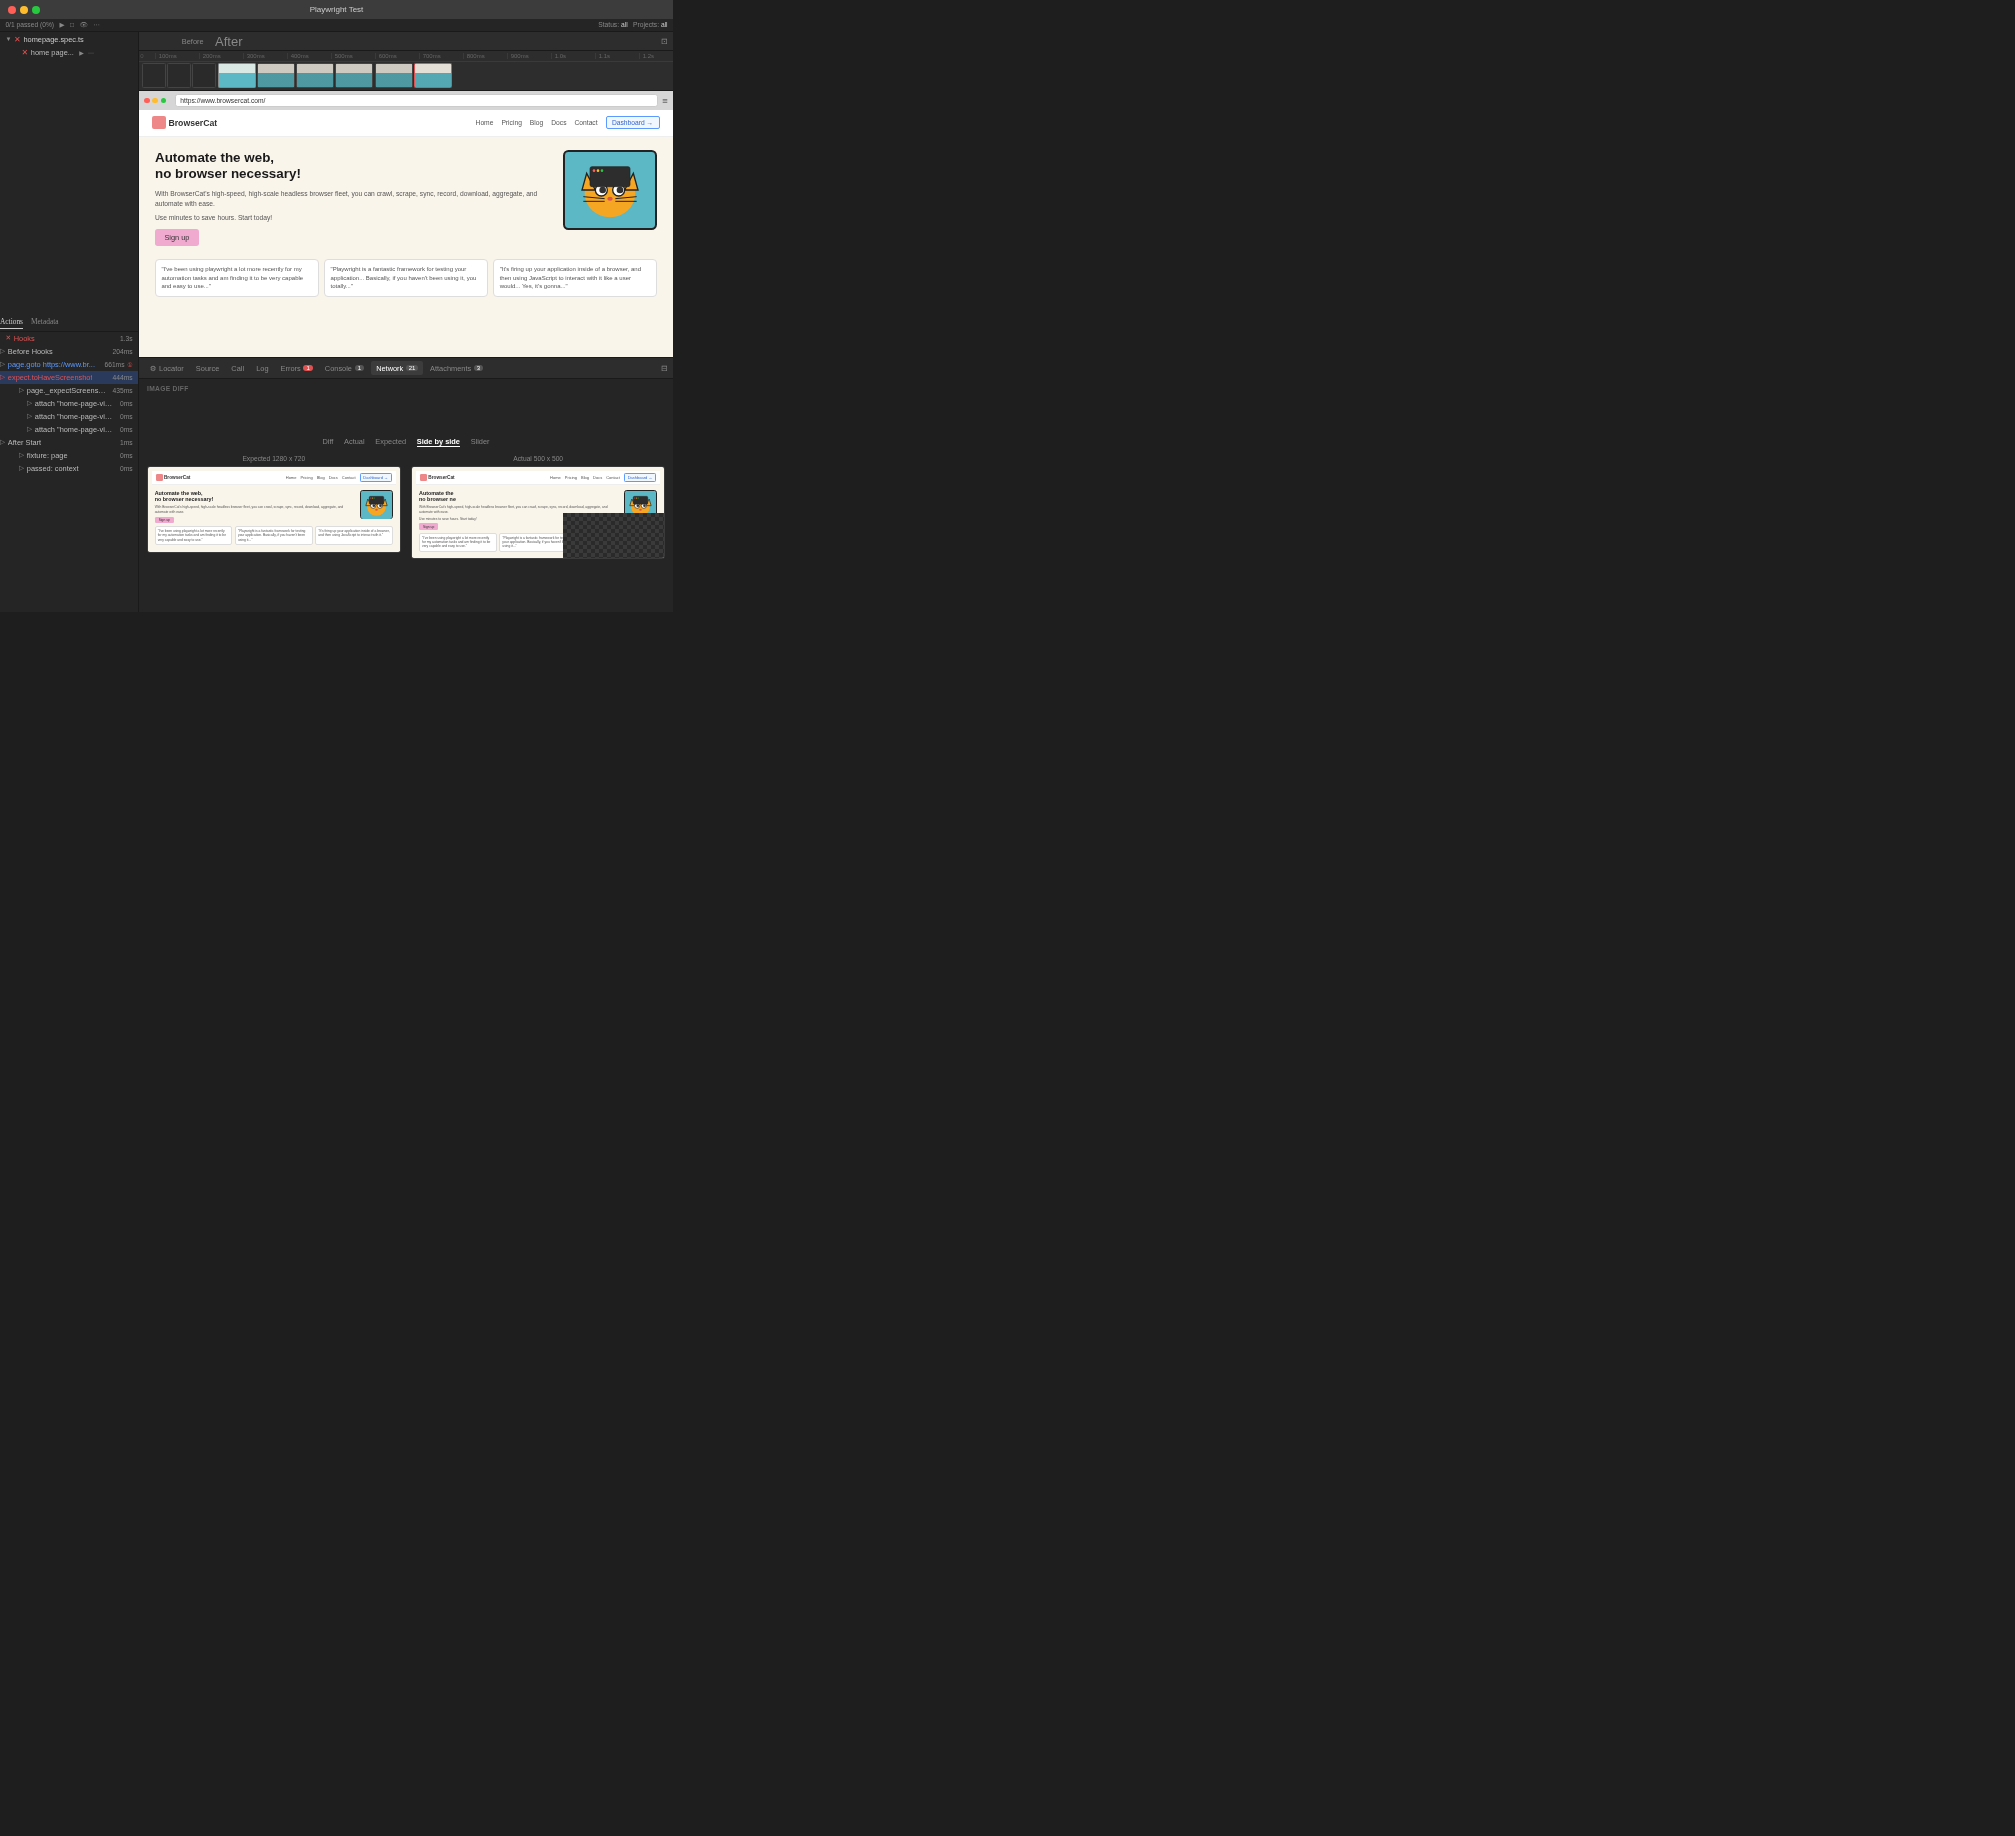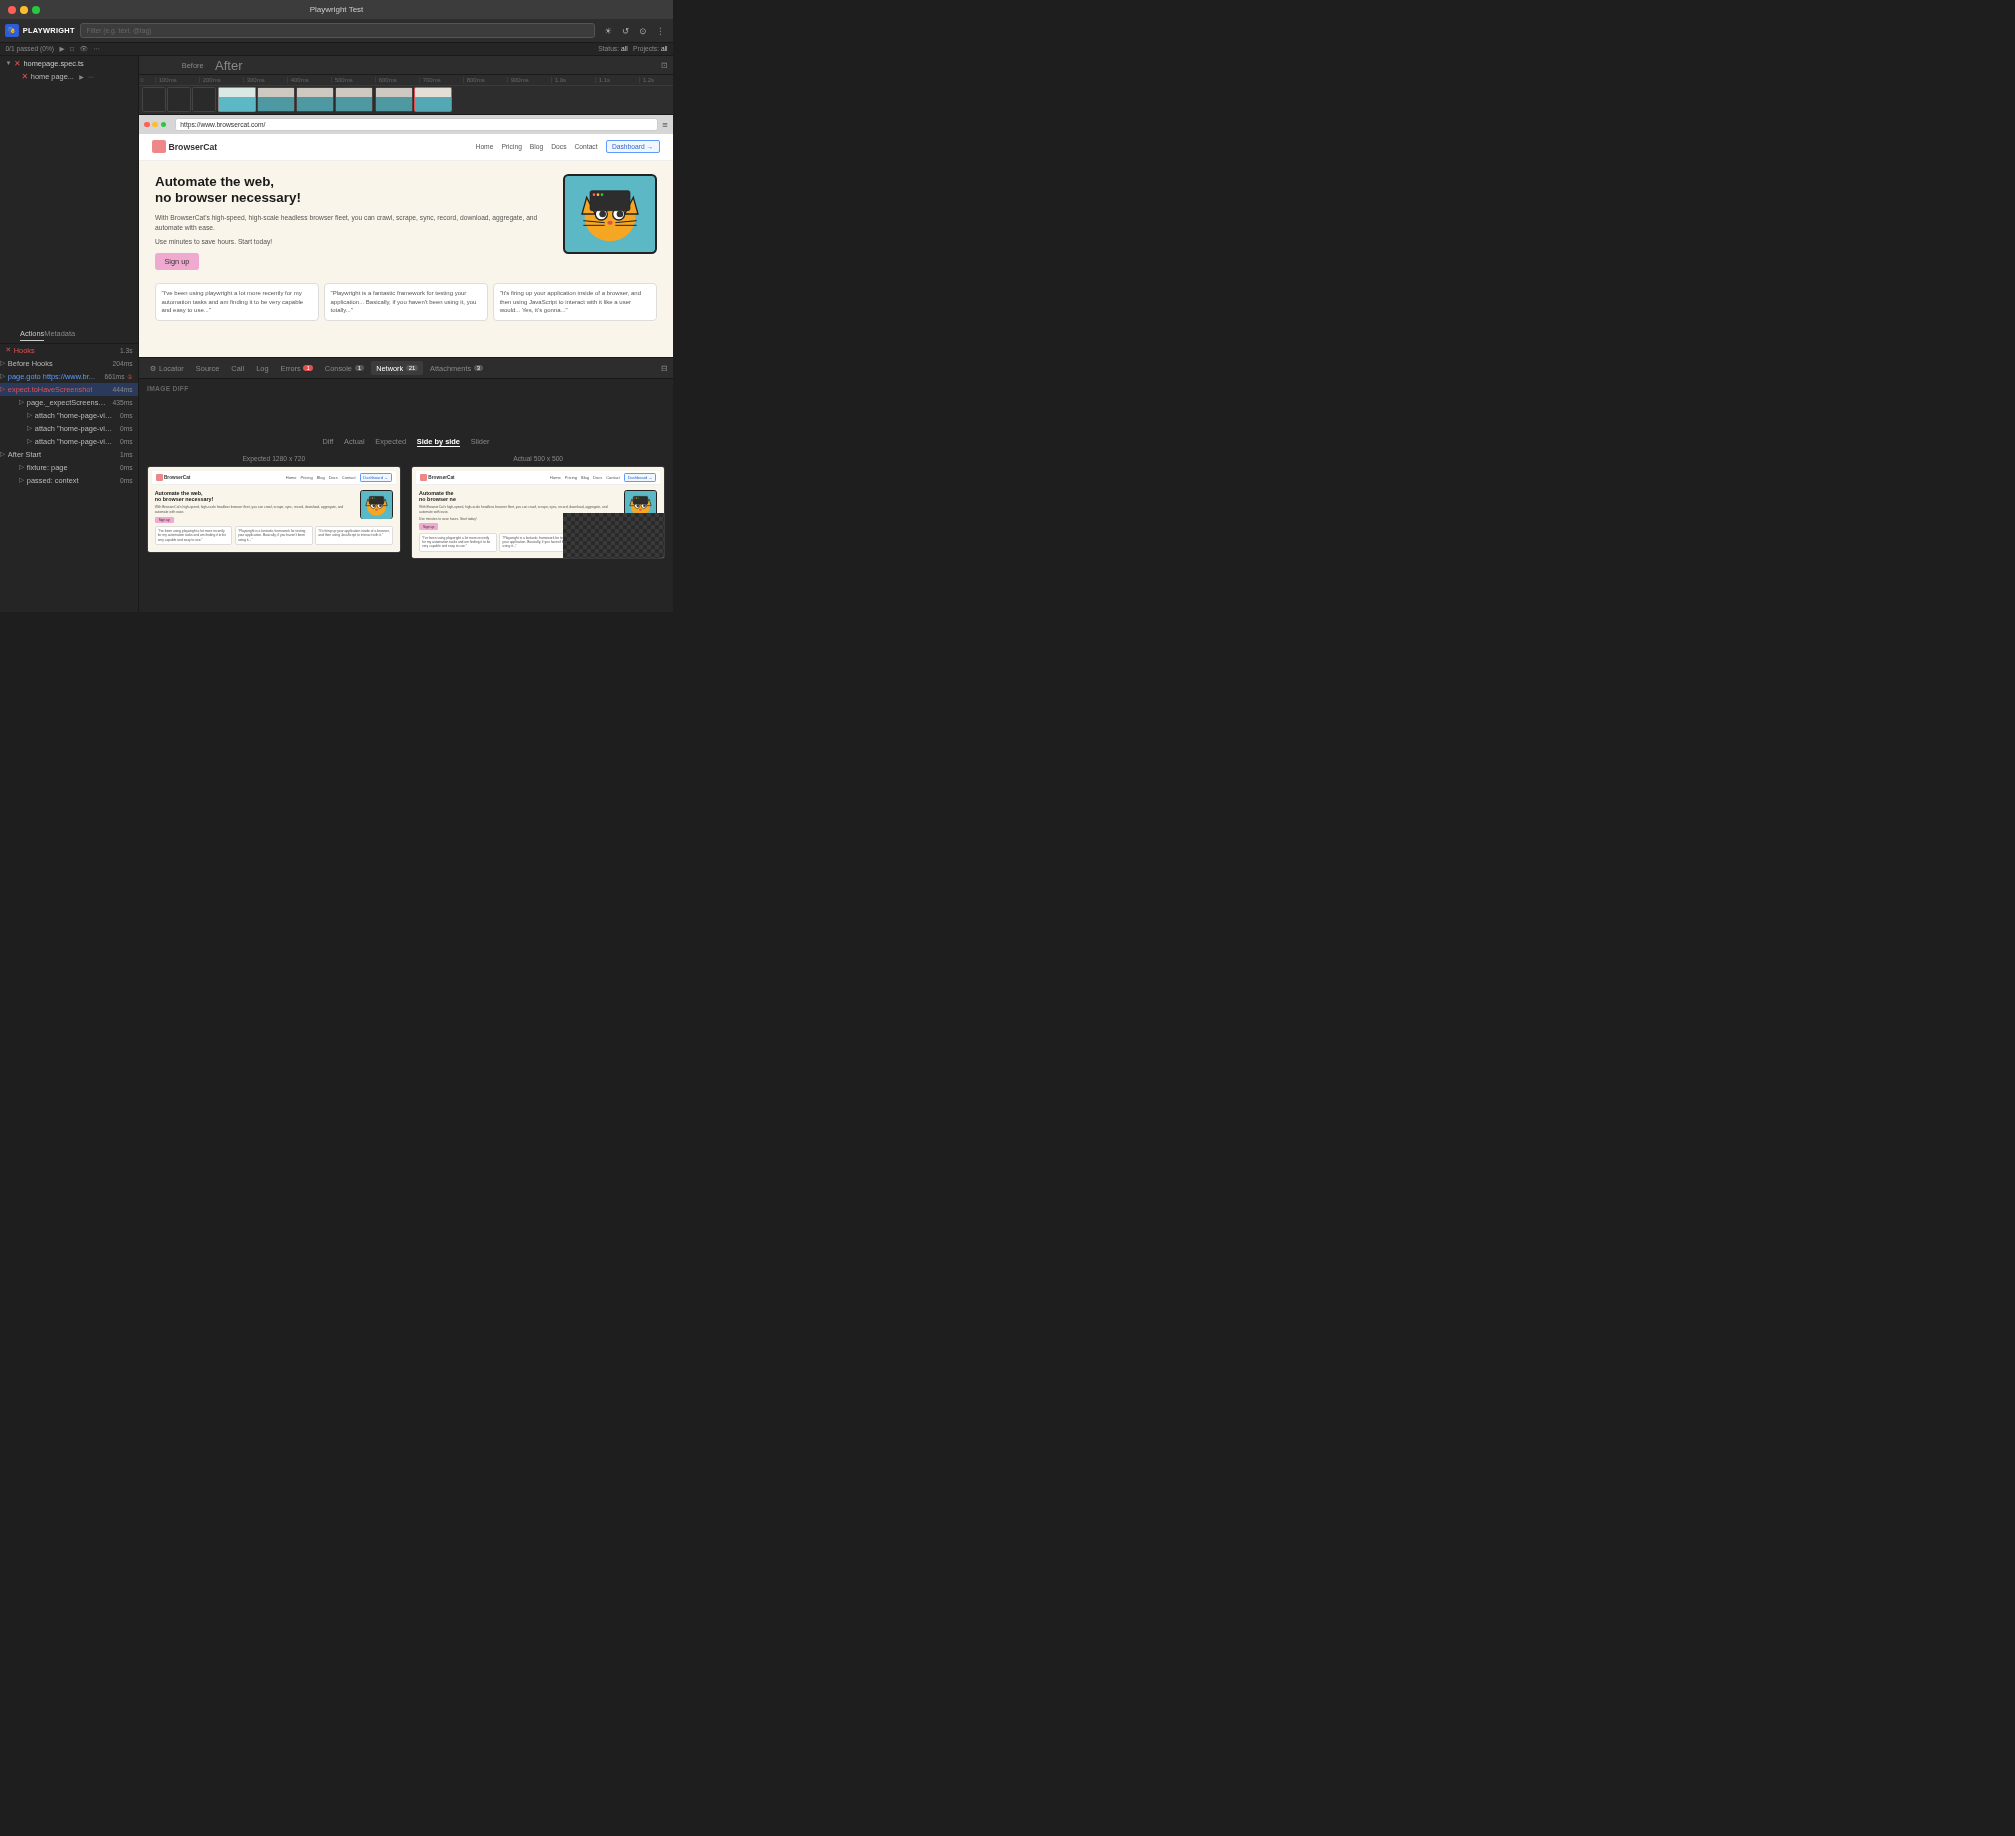--- a/index.html
+++ b/index.html
@@ -609,24 +609,26 @@
     .step-group-icon { color: #888; font-size: 6.7px; }
 
     .left-panel-content {
       display: flex;
       flex-direction: column;
       height: 100%;
     }
 
     .action-tab-row {
       display: flex;
-      padding: 0 20px;
+      padding: 0 0;
+      gap: 8px;
       border-bottom: 0.7px solid #1a1a1a;
       height: 19px;
       align-items: center;
+      font-family: Liberation Serif, serif;
     }
     .action-tab {
       font-size: 7.4px;
       color: #888;
       cursor: pointer;
       padding: 2.7px 0;
     }
     .action-tab.active { color: #ccc; border-bottom: 0.7px solid #ccc; }
   </style>
 </head>
@@ -636,35 +638,20 @@
   <div class="traffic-lights">
     <div class="traffic-light tl-red"></div>
     <div class="traffic-light tl-yellow"></div>
     <div class="traffic-light tl-green"></div>
   </div>
   <span class="title-bar-title">Playwright Test</span>
 </div>
 
 <div class="app-container">
 
-  <div class="toolbar">
-    <div class="playwright-logo">
-      <div class="pw-icon">🎭</div>
-      <span>PLAYWRIGHT</span>
-    </div>
-    <div class="toolbar-filter">
-      <span style="color:#666;font-size:6.7px;">Filter (e.g. text, @tag)</span>
-    </div>
-    <div class="toolbar-icons">
-      <div class="toolbar-icon-btn">☀</div>
-      <div class="toolbar-icon-btn">↺</div>
-      <div class="toolbar-icon-btn">⊙</div>
-      <div class="toolbar-icon-btn">⋮</div>
-    </div>
-  </div>
 
   <div style="background:#252525;padding:2px 5.4px;font-size:6.7px;color:#888;border-bottom:0.7px solid #1a1a1a;display:flex;gap:5.4px;">
     <span>0/1 passed (0%)</span>
     <span style="color:#888;cursor:pointer;">▶</span>
     <span style="color:#888;cursor:pointer;">□</span>
     <span style="color:#888;cursor:pointer;">👁</span>
     <span style="color:#888;cursor:pointer;">⋯</span>
     <span style="margin-left:auto;"><span>Status:</span> <span style="color:#ccc;">all</span></span>
     <span><span>Projects:</span> <span style="color:#ccc;">all</span></span>
   </div>

